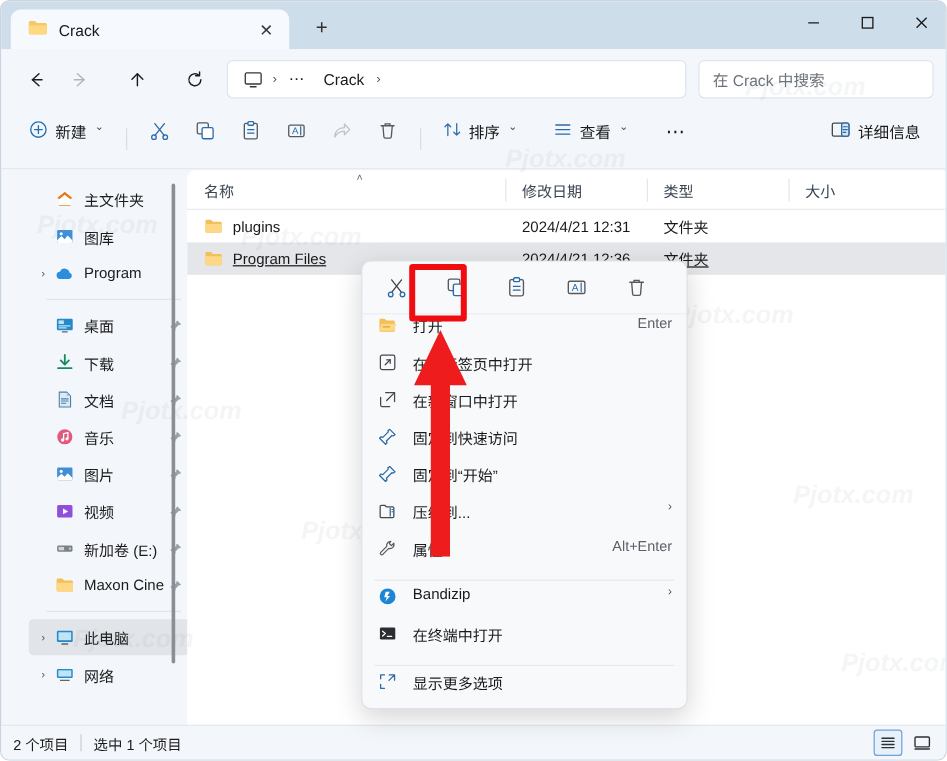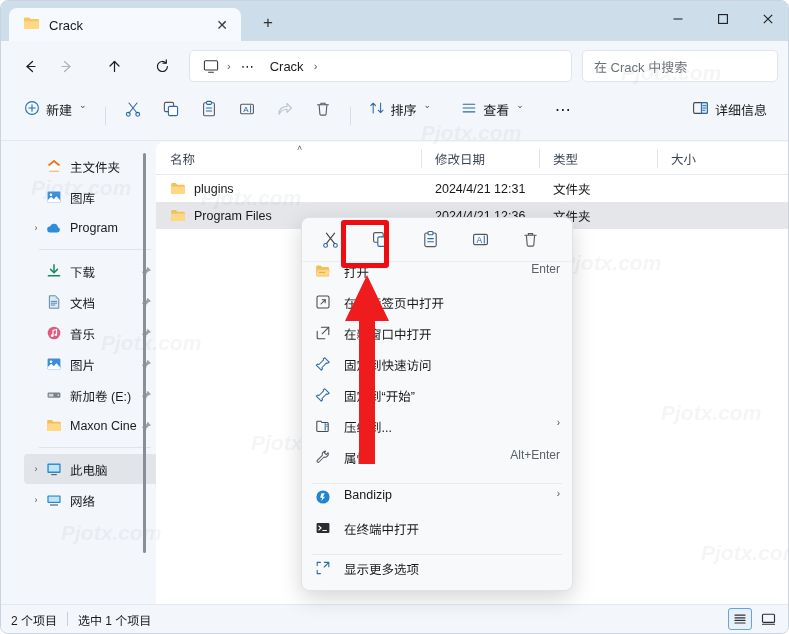--- a/index.html
+++ b/index.html
@@ -155,21 +155,21 @@
   .ch-date { width: 118px; }
   .ch-type { width: 118px; }
   .ch-size { width: 90px; }
   .sortmark {
     position: absolute; left: 141px; top: 1px; font-size: 9px; color: #5e6670;
   }
   .row {
     display: flex; align-items: center; height: 27px;
     font-size: 12.5px; color: #181818;
   }
-  .row.selected { background: #e4e6e9; }
+  .row.selected { background: #e4e6e9; text-decoration: underline; }
   .cell { padding-left: 14px; display: flex; align-items: center; }
   .c-name { width: 265px; gap: 8px; }
   .c-date { width: 118px; }
   .c-type { width: 118px; }
   .c-size { width: 90px; }
 
   
   .statusbar {
     position: absolute; bottom: 0; left: 0; width: 789px; height: 29px;
     background: #f3f6fb;
@@ -453,20 +453,37 @@
           </svg>
         </span>
         <span class="nav-label">Program</span>
         <span class="nav-pin"></span>
       </div>
       <div class="nav-divider"></div>
       <div class="nav-item">
         <span class="nav-chev"></span>
         <span class="nav-ico">
           <svg width="16" height="16" viewBox="0 0 16 16">
+            <rect x="1.4" y="2.6" width="13.2" height="9.6" rx="1" fill="#2689c9"></rect>
+            <rect x="2.8" y="4" width="4.4" height="3" fill="#bfe3f7"></rect>
+            <path d="M2.8 8.6h9.8M2.8 10.2h6.6" stroke="#bfe3f7" stroke-width="1"></path>
+            <path d="M5.6 13.6h4.8" stroke="#5a6670" stroke-width="1.1"></path>
+          </svg>
+        </span>
+        <span class="nav-label">桌面</span>
+        <span class="nav-pin">
+          <svg width="11" height="11" viewBox="0 0 12 12">
+            <path d="M7.4 1.2l3.4 3.4-1.1.8-.8-.3-3.4 3.4.4 1.1-1 1-3.8-3.8 1-1 1.1.4 3.4-3.4-.3-.8z" fill="#9aa1a9"></path>
+          </svg>
+        </span>
+      </div>
+      <div class="nav-item">
+        <span class="nav-chev"></span>
+        <span class="nav-ico">
+          <svg width="16" height="16" viewBox="0 0 16 16">
             <path d="M8 1.8v7.4" stroke="#158a5b" stroke-width="1.5" stroke-linecap="round"></path>
             <path d="M4.6 6.4L8 9.8l3.4-3.4" fill="none" stroke="#158a5b" stroke-width="1.5" stroke-linecap="round" stroke-linejoin="round"></path>
             <path d="M2.4 12.8h11.2" stroke="#158a5b" stroke-width="1.5" stroke-linecap="round"></path>
           </svg>
         </span>
         <span class="nav-label">下载</span>
         <span class="nav-pin">
           <svg width="11" height="11" viewBox="0 0 12 12">
             <path d="M7.4 1.2l3.4 3.4-1.1.8-.8-.3-3.4 3.4.4 1.1-1 1-3.8-3.8 1-1 1.1.4 3.4-3.4-.3-.8z" fill="#9aa1a9"></path>
           </svg>
@@ -508,20 +525,35 @@
       <div class="nav-item">
         <span class="nav-chev"></span>
         <span class="nav-ico">
           <svg width="16" height="16" viewBox="0 0 16 16">
             <rect x="1.6" y="2.6" width="12.8" height="10.8" rx="1.2" fill="#3f8fd8"></rect>
             <path d="M1.6 11.2l3.6-3.5 2.6 2.6 2.6-3 4 4.1v.9a1.2 1.2 0 0 1-1.2 1.1H2.8a1.2 1.2 0 0 1-1.2-1.1z" fill="#fff"></path>
             <circle cx="5" cy="5.8" r="1.3" fill="#fff"></circle>
           </svg>
         </span>
         <span class="nav-label">图片</span>
+        <span class="nav-pin">
+          <svg width="11" height="11" viewBox="0 0 12 12">
+            <path d="M7.4 1.2l3.4 3.4-1.1.8-.8-.3-3.4 3.4.4 1.1-1 1-3.8-3.8 1-1 1.1.4 3.4-3.4-.3-.8z" fill="#9aa1a9"></path>
+          </svg>
+        </span>
+      </div>
+      <div class="nav-item">
+        <span class="nav-chev"></span>
+        <span class="nav-ico">
+          <svg width="16" height="16" viewBox="0 0 16 16">
+            <rect x="1.6" y="2.8" width="12.8" height="10.4" rx="1.3" fill="#8f4fd8"></rect>
+            <path d="M6.5 5.8l4.3 2.4-4.3 2.4z" fill="#fff"></path>
+          </svg>
+        </span>
+        <span class="nav-label">视频</span>
         <span class="nav-pin">
           <svg width="11" height="11" viewBox="0 0 12 12">
             <path d="M7.4 1.2l3.4 3.4-1.1.8-.8-.3-3.4 3.4.4 1.1-1 1-3.8-3.8 1-1 1.1.4 3.4-3.4-.3-.8z" fill="#9aa1a9"></path>
           </svg>
         </span>
       </div>
       <div class="nav-item">
         <span class="nav-chev"></span>
         <span class="nav-ico">
           <svg width="16" height="16" viewBox="0 0 16 16">

